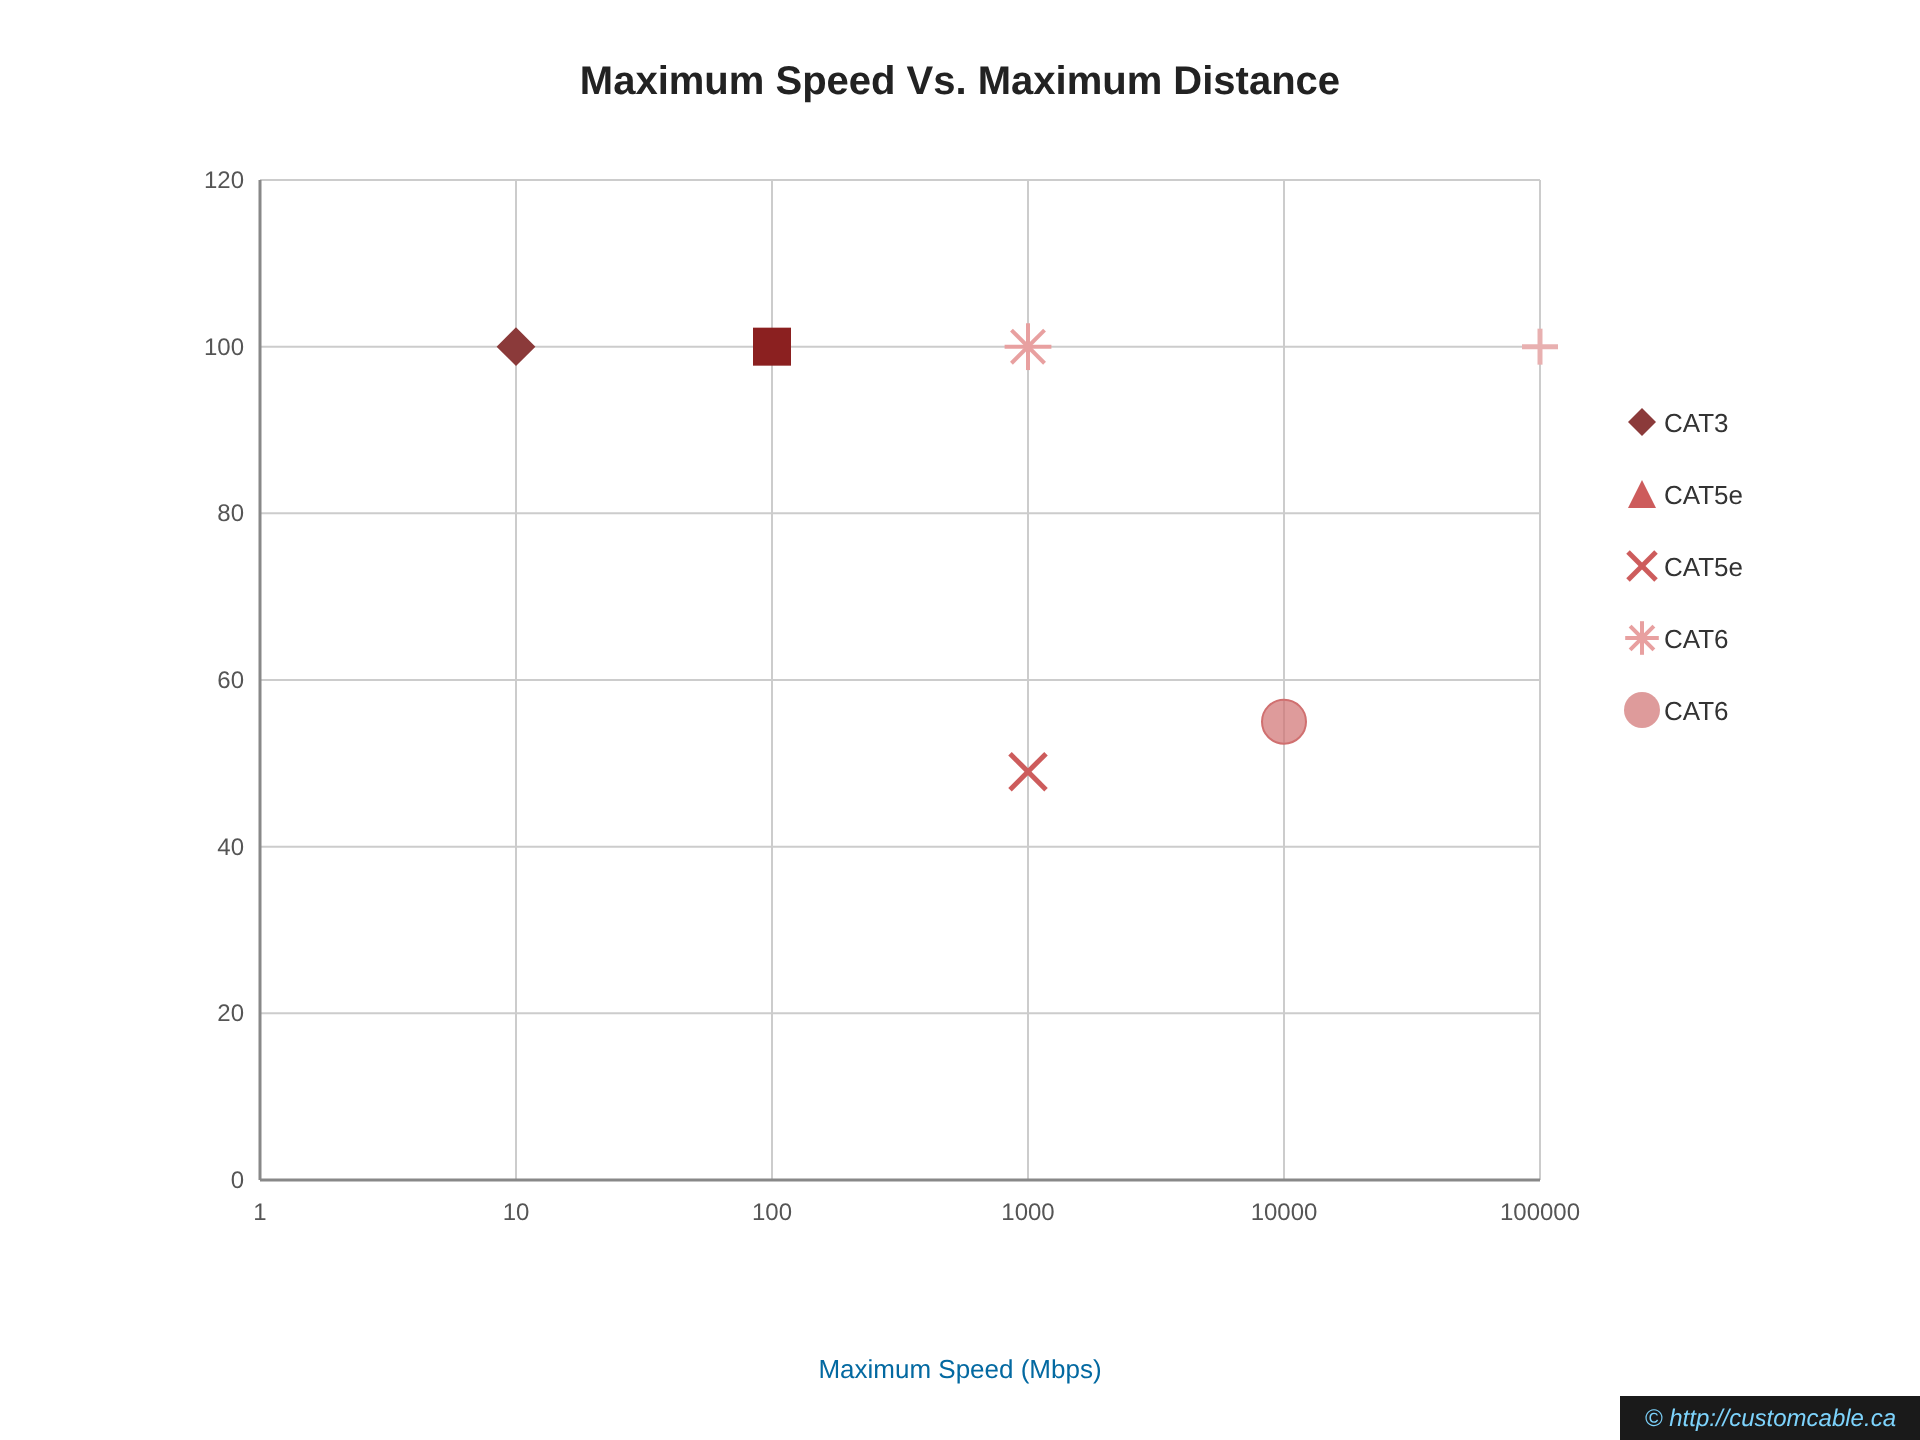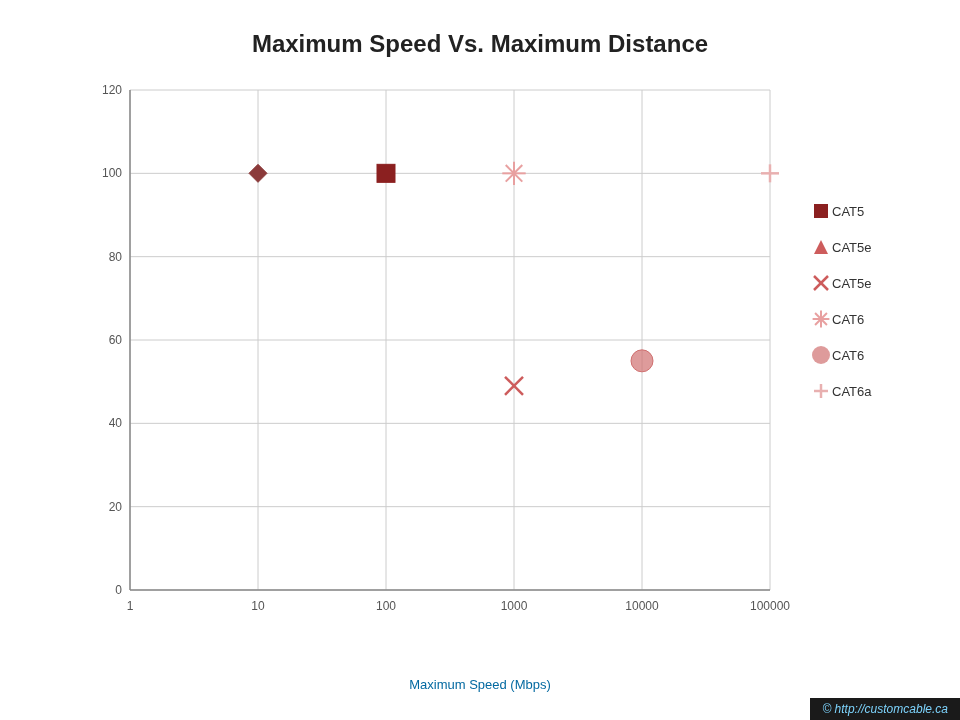--- a/index.html
+++ b/index.html
@@ -10,21 +10,21 @@
       font-family: Arial, sans-serif;
       overflow: hidden;
     }
     .chart-container {
       position: relative;
       width: 960px;
       height: 720px;
     }
     .chart-title {
       text-align: center;
-      font-size: 24px;
+      font-size: 20px;
       font-weight: bold;
       padding-top: 30px;
       color: #222;
     }
     .chart-area {
       position: absolute;
       top: 70px;
       left: 80px;
       width: 710px;
       height: 580px;
@@ -136,25 +136,25 @@
         <g>
           <line x1="681" y1="103.33333333333331" x2="699" y2="103.33333333333331" stroke="#e8b0b0" stroke-width="2.5"></line>
           <line x1="690" y1="94.33333333333331" x2="690" y2="112.33333333333331" stroke="#e8b0b0" stroke-width="2.5"></line>
         </g>
       </svg>
   </div>
 
   <div class="x-axis-label">Maximum Speed (Mbps)</div>
 
   <div class="legend" id="legend-container">
-      <div class="legend-item">
+  <div class="legend-item">
         <svg width="22" height="22">
-          <rect x="4" y="4" width="14" height="14" fill="#8b2020"></rect>
+          <polygon points="11,4 18,11 11,18 4,11" fill="#8b3a3a"></polygon>
         </svg>
-        <span>CAT5</span>
+        <span>CAT3</span>
       </div>
       <div class="legend-item">
         <svg width="22" height="22">
           <polygon points="11,4 18,18 4,18" fill="#cd5c5c"></polygon>
         </svg>
         <span>CAT5e</span>
       </div>
       <div class="legend-item">
         <svg width="22" height="22">
           <line x1="4" y1="4" x2="18" y2="18" stroke="#cd5c5c" stroke-width="2.5"></line>
@@ -170,23 +170,16 @@
           <line x1="5.060303038033002" y1="16.939696961966998" x2="16.939696961966998" y2="5.060303038033001" stroke="#e8a0a0" stroke-width="2"></line>
         </svg>
         <span>CAT6</span>
       </div>
       <div class="legend-item">
         <svg width="22" height="22">
           <circle cx="11" cy="11" r="9" fill="#d07070" fill-opacity="0.7"></circle>
         </svg>
         <span>CAT6</span>
       </div>
-      <div class="legend-item">
-        <svg width="22" height="22">
-          <line x1="4" y1="11" x2="18" y2="11" stroke="#e8b0b0" stroke-width="2.5"></line>
-          <line x1="11" y1="4" x2="11" y2="18" stroke="#e8b0b0" stroke-width="2.5"></line>
-        </svg>
-        <span>CAT6a</span>
-      </div>
     </div>
 
   <div class="footer">© http://customcable.ca</div>
 </div>
 
 </body></html>

